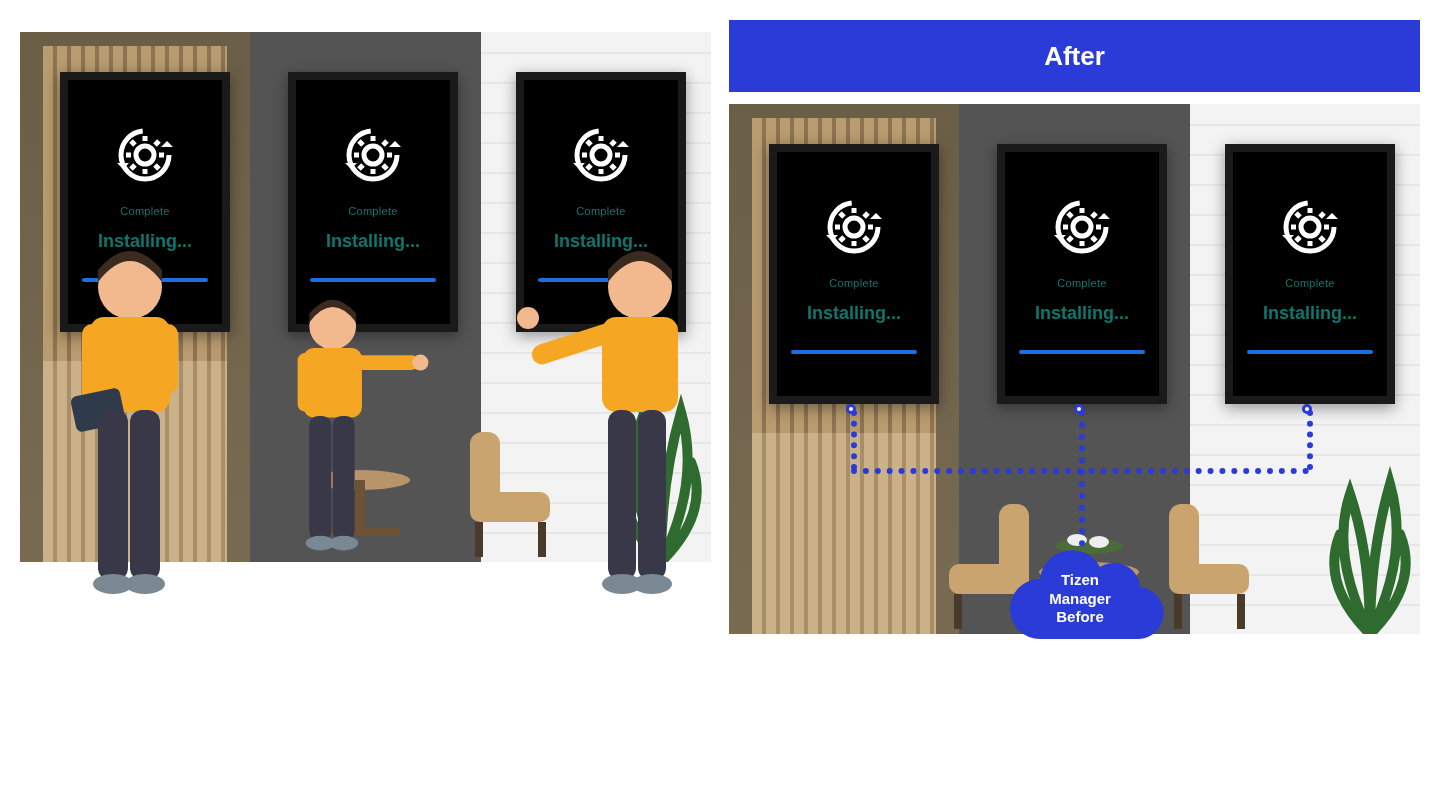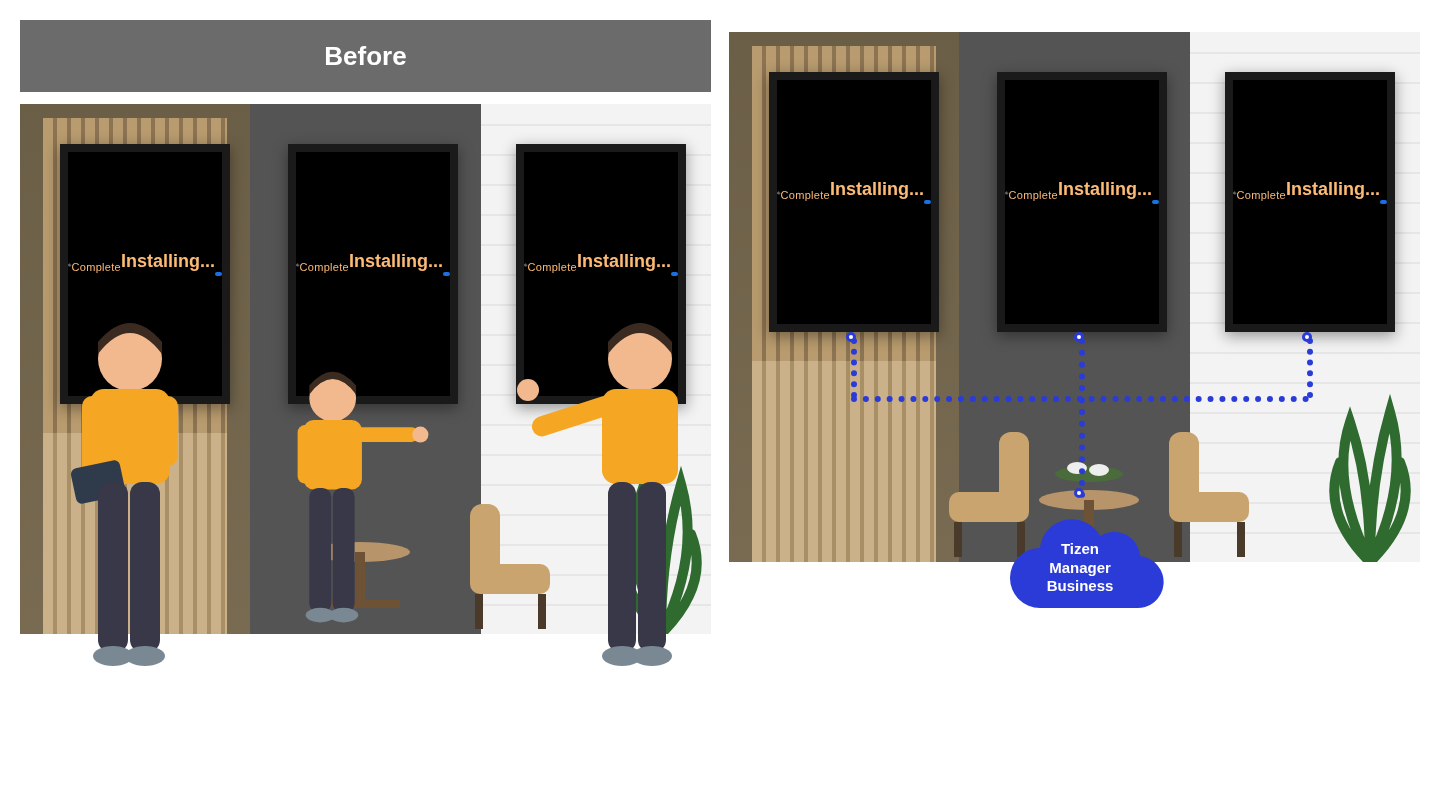--- a/index.html
+++ b/index.html
@@ -37,22 +37,22 @@
   .wood-bottom { position:absolute; left:10%; right:10%; top:62%; bottom:0;
     background: repeating-linear-gradient(90deg,#cbb189 0 10px,#a98f66 10px 14px); }
   .panel {
     position: absolute;
     top: 40px;
     width: 170px;
     height: 260px;
     background: #000;
     border: 8px solid #1a1a1a;
     box-shadow: 0 4px 14px rgba(0,0,0,.4);
-    display: flex; flex-direction: row; align-items: center; justify-content: center;
-    color: #fdba74;
+    display: flex; flex-direction: column; align-items: center; justify-content: center;
+    color: #0f766e;
   }
   .panel .gear {
     width: 64px; height: 64px; position: relative; margin-bottom: 18px;
   }
   .gear svg { width: 100%; height: 100%; }
   .panel .complete { font-size: 11px; margin-bottom: 14px; letter-spacing: .3px; }
   .panel .installing { font-size: 18px; font-weight: 600; margin-bottom: 26px; }
   .panel .bar {
     width: 82%; height: 4px; background: #1b6fe0; border-radius: 2px;
   }
@@ -92,21 +92,20 @@
   }
   .cloud svg { position:absolute; inset:0; width:100%; height:100%; }
   .cloud span { position:relative; z-index:2; padding:0 12px; }
 </style>
 </head>
 <body>
 
 <div class="row">
 
   <div class="col">
-    <div class="header-bar header-before">Before</div>
     <div class="scene">
       <div class="segment seg-wood">
         <div class="wood-slats"></div>
         <div class="wood-bottom"></div>
       </div>
       <div class="segment seg-grey"></div>
       <div class="segment seg-brick"></div>
 
       <div class="panel" style="left:40px">
         <div class="gear">
@@ -210,20 +209,21 @@
           <rect x="98" y="178" width="28" height="170" rx="12" fill="#383848"></rect>
           <rect x="128" y="178" width="28" height="170" rx="12" fill="#383848"></rect>
           <ellipse cx="112" cy="352" rx="20" ry="10" fill="#7a8894"></ellipse>
           <ellipse cx="142" cy="352" rx="20" ry="10" fill="#7a8894"></ellipse>
         </svg>
       </div>
     </div>
   </div>
 
   <div class="col">
+    <div class="header-bar header-after">After</div>
     <div class="scene">
       <div class="segment seg-wood">
         <div class="wood-slats"></div>
         <div class="wood-bottom"></div>
       </div>
       <div class="segment seg-grey"></div>
       <div class="segment seg-brick"></div>
 
       <div class="panel" style="left:40px">
         <div class="gear">
@@ -302,30 +302,30 @@
 
       <div class="dots-v" style="left:122px; top:306px; height:60px"></div>
       <div class="dot-end" style="left:117px; top:300px"></div>
       <div class="dots-v" style="left:350px; top:306px; height:160px"></div>
       <div class="dot-end" style="left:345px; top:300px"></div>
       <div class="dots-v" style="left:578px; top:306px; height:60px"></div>
       <div class="dot-end" style="left:573px; top:300px"></div>
       <div class="dots-h" style="left:122px; top:364px; width:458px"></div>
       <div class="dot-end" style="left:345px; top:456px"></div>
 
-      <div class="cloud" style="left:266px; top:476px">
+      <div class="cloud" style="left:266px; top:435px">
         <svg viewBox="0 0 170 120">
           <path d="M45 100 
                    a30 30 0 0 1 0 -60 
                    a32 32 0 0 1 60 -12 
                    a26 26 0 0 1 40 20 
                    a26 26 0 0 1 -5 52 Z" fill="#2a3bd7"></path>
         </svg>
         <span>
           <span>Tizen</span><br>
           <span>Manager</span><br>
-          <span>Business</span>
+          <span>Before</span>
         </span>
       </div>
     </div>
   </div>
 
 </div>
 
 </body></html>

